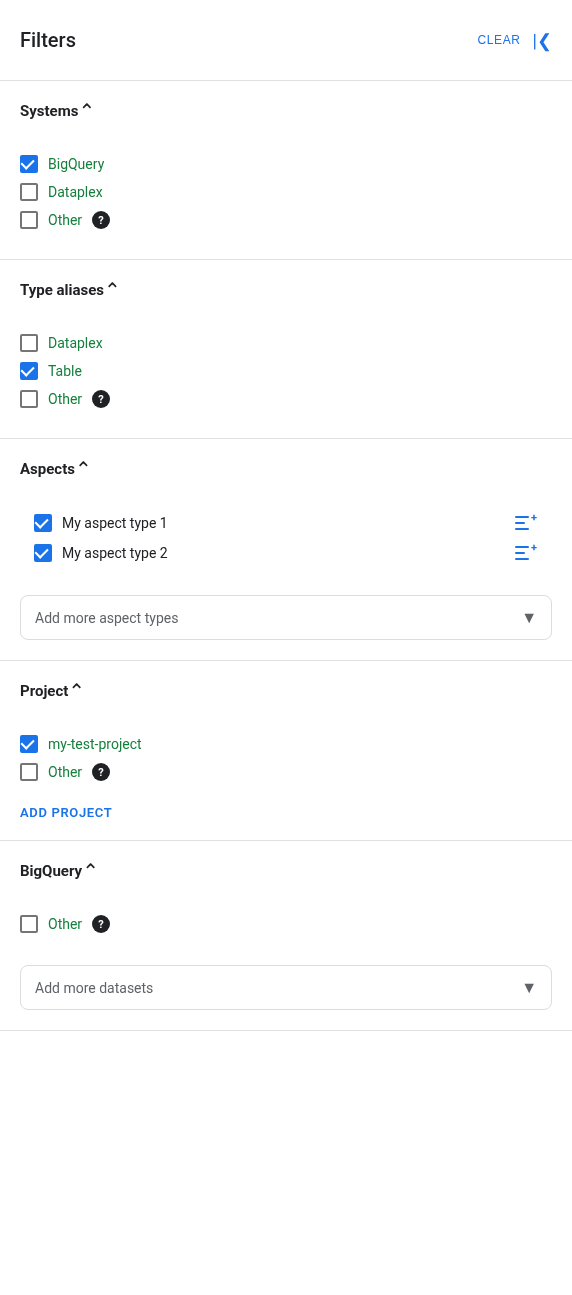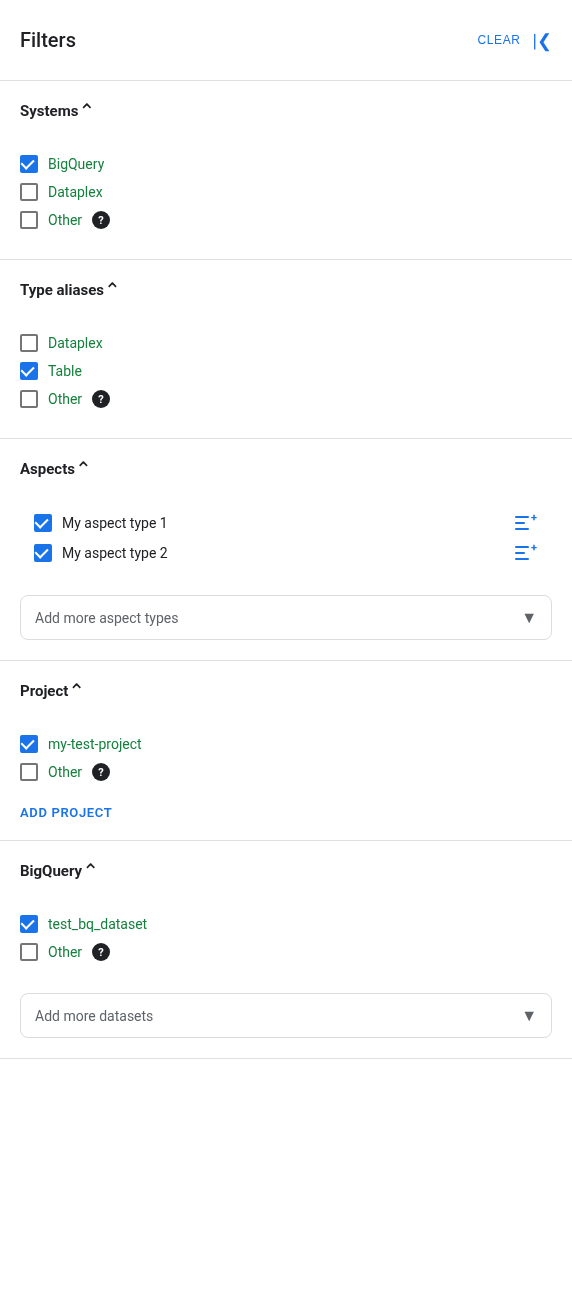--- a/index.html
+++ b/index.html
@@ -287,24 +287,20 @@
   </div>
 </div>
 
 <div class="section">
   <div class="section-header">
     <span class="section-title">BigQuery</span>
     <span class="chevron-icon">⌃</span>
   </div>
   <div class="section-content">
     <div class="checkbox-item">
-      <div class="checkbox checked"></div>
-      <label>test_bq_dataset</label>
-    </div>
-    <div class="checkbox-item">
       <div class="checkbox"></div>
       <label>Other</label>
       <div class="help-icon">?</div>
     </div>
     <div class="dropdown-field">
       <span>Add more datasets</span>
       <span class="dropdown-arrow">▼</span>
     </div>
   </div>
 </div>

